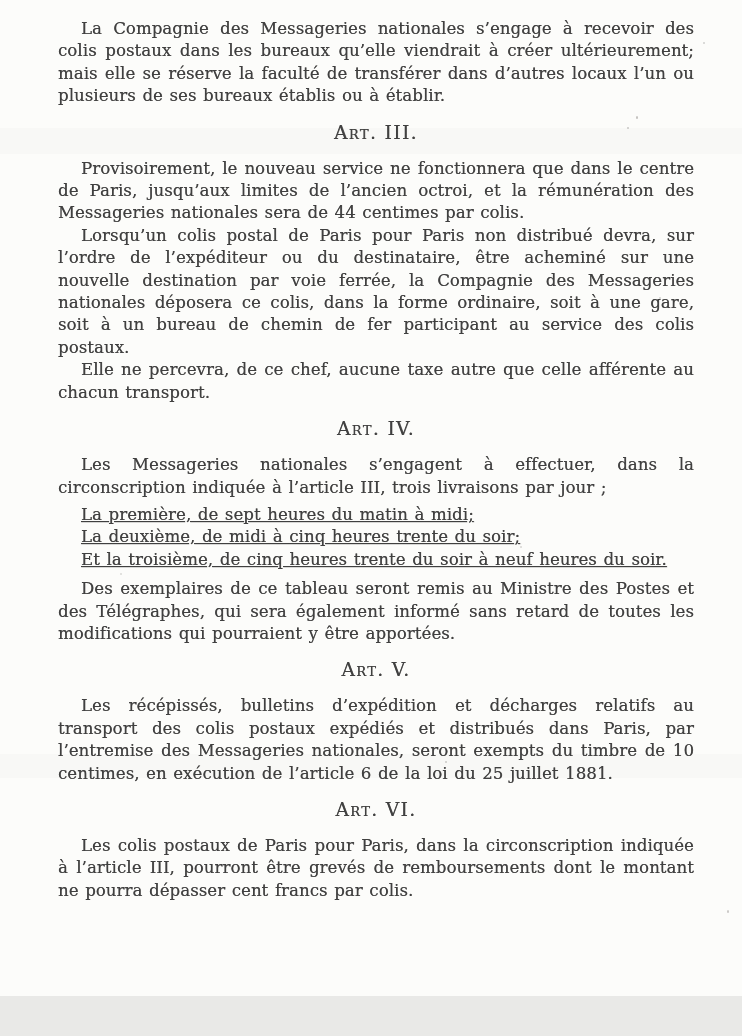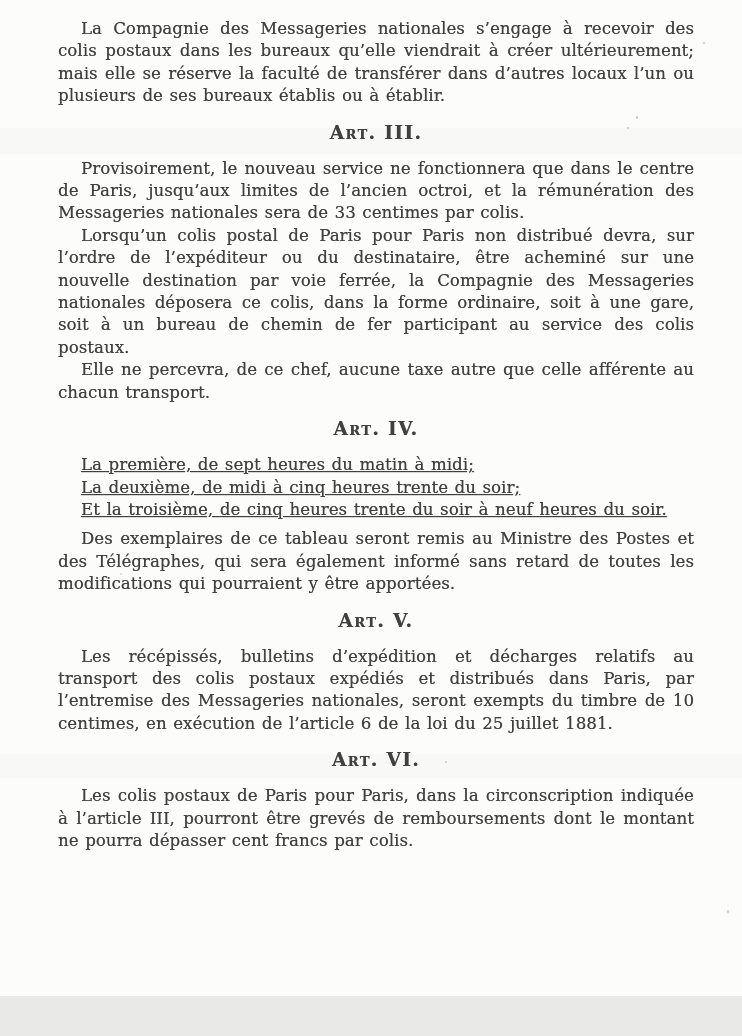--- a/index.html
+++ b/index.html
@@ -31,21 +31,21 @@
     text-indent:23px;
     word-spacing:1.2px;
     letter-spacing:0.1px;
     text-shadow:0.25px 0.3px 0.5px rgba(25,22,20,0.55);
     text-decoration:underline;
   }
   .art-heading{
     margin:13px 0 14px;
     font-size:18.5px;
     line-height:23px;
-    font-weight:bold;
+    font-weight:normal;
     text-align:center;
     font-variant:small-caps;
     letter-spacing:1.4px;
     text-indent:0;
     text-shadow:0.3px 0.3px 0.5px rgba(25,22,20,0.6);
   }
   .speck{position:absolute;border-radius:50%;background:#55514b;pointer-events:none;}
 </style>
 </head>
 <body>
@@ -53,25 +53,26 @@
 <div class="page">
 
   <div class="scan-band" style="top:128px;height:26px;"></div>
   <div class="scan-band" style="top:754px;height:24px;"></div>
 
   <div class="text-col">
 
     <p class="para">La Compagnie des Messageries nationales s’engage à recevoir des colis postaux dans les bureaux qu’elle viendrait à créer ultérieurement; mais elle se réserve la faculté de transférer dans d’autres locaux l’un ou plusieurs de ses bureaux établis ou à établir.</p>
 
     <h3 class="art-heading">Art. III.</h3>
-    <p class="para">Provisoirement, le nouveau service ne fonctionnera que dans le centre de Paris, jusqu’aux limites de l’ancien octroi, et la rémunération des Messageries nationales sera de 33 centimes par colis.</p>
+    <p class="para">Provisoirement, le nouveau service ne fonctionnera que dans le centre de Paris, jusqu’aux limites de l’ancien octroi, et la rémunération des Messageries nationales sera de 44 centimes par colis.</p>
     <p class="para">Lorsqu’un colis postal de Paris pour Paris non distribué devra, sur l’ordre de l’expéditeur ou du destinataire, être acheminé sur une nouvelle destination par voie ferrée, la Compagnie des Messageries nationales déposera ce colis, dans la forme ordinaire, soit à une gare, soit à un bureau de chemin de fer participant au service des colis postaux.</p>
     <p class="para">Elle ne percevra, de ce chef, aucune taxe autre que celle afférente au chacun transport.</p>
 
     <h3 class="art-heading">Art. IV.</h3>
+    <p class="para">Les Messageries nationales s’engagent à effectuer, dans la circonscription indiquée à l’article III, trois livraisons par jour ;</p>
     <div class="sched">
       <p class="sched-line">La première, de sept heures du matin à midi;</p>
       <p class="sched-line">La deuxième, de midi à cinq heures trente du soir;</p>
       <p class="sched-line">Et la troisième, de cinq heures trente du soir à neuf heures du soir.</p>
     </div>
     <p class="para">Des exemplaires de ce tableau seront remis au Ministre des Postes et des Télégraphes, qui sera également informé sans retard de toutes les modifications qui pourraient y être apportées.</p>
 
     <h3 class="art-heading">Art. V.</h3>
     <p class="para">Les récépissés, bulletins d’expédition et décharges relatifs au transport des colis postaux expédiés et distribués dans Paris, par l’entremise des Messageries nationales, seront exempts du timbre de 10 centimes, en exécution de l’article 6 de la loi du 25 juillet 1881.</p>
 

